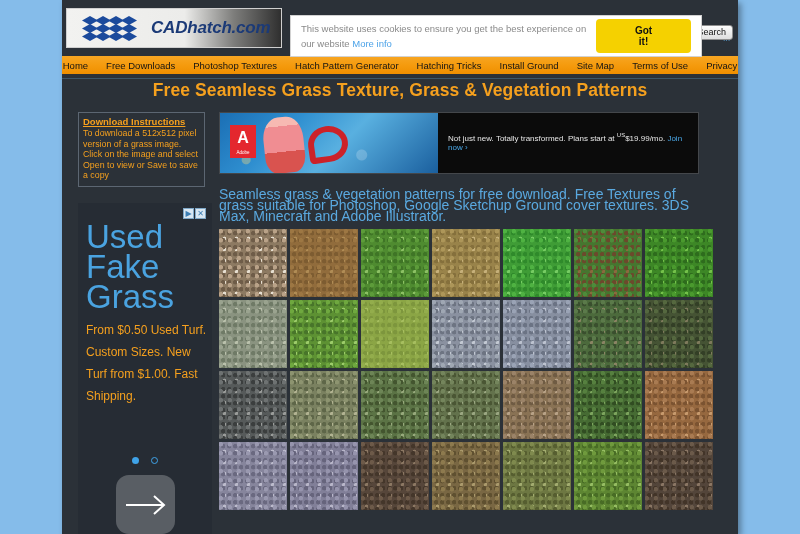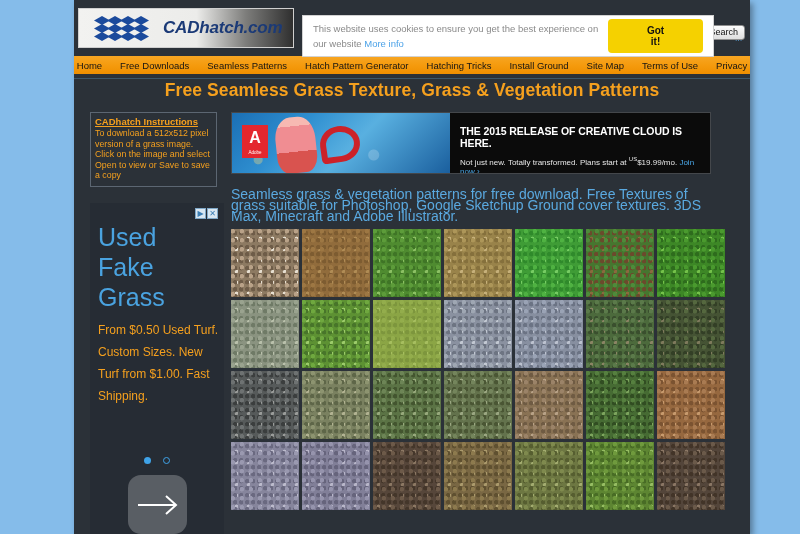--- a/index.html
+++ b/index.html
@@ -4,21 +4,21 @@
 <style>
   * { box-sizing: border-box; margin: 0; padding: 0; }
   html, body {
     width: 800px; height: 534px;
     background: #85bcea;
     font-family: "Liberation Sans", sans-serif;
     overflow: hidden;
   }
   #page {
     position: absolute;
-    left: 74px; top: 0; width: 676px; height: 534px;
+    left: 62px; top: 0; width: 676px; height: 534px;
     background: #2b3138;
     box-shadow: 3px 3px 6px rgba(0,0,0,0.35);
   }
 
   
   .header-row {
     position: absolute; left: 0; top: 8px; width: 676px; height: 40px;
     background: #2b3138;
   }
   .logo-bar {
@@ -122,21 +122,21 @@
     display: flex; gap: 1px;
   }
   .adchoices span {
     width: 11px; height: 11px; background: #d9e7f2;
     border: 1px solid #7fa8c8; color: #3c7fb5;
     font-size: 8px; line-height: 10px; text-align: center;
     display: block;
   }
   .sky-head {
     margin-top: 19px; padding-left: 8px;
-    color: #4aa3e0; font-size: 25px; line-height: 30px; font-weight: normal;
+    color: #4aa3e0; font-size: 33px; line-height: 30px; font-weight: normal;
   }
   .sky-body {
     margin-top: 7px; padding-left: 8px;
     color: #f5a01e; font-size: 12px; line-height: 22px;
   }
   .sky-dots {
     position: absolute; left: 0; width: 134px; top: 254px;
     display: flex; justify-content: center; gap: 12px;
   }
   .dot { width: 7px; height: 7px; border-radius: 50%; }
@@ -251,35 +251,35 @@
         <span>This website uses cookies to ensure you get the best experience on our website</span>
         <a class="cookie-more" href="#">More info</a>
       </div>
       <button class="cookie-ok">Got it!</button>
     </div>
   </div>
 
   <div class="navbar">
     <a class="nav-item" href="#">Home</a>
     <a class="nav-item" href="#">Free Downloads</a>
-    <a class="nav-item" href="#">Seamless Patterns</a>
+    <a class="nav-item" href="#">Photoshop Textures</a>
     <a class="nav-item" href="#">Hatch Pattern Generator</a>
     <a class="nav-item" href="#">Hatching Tricks</a>
     <a class="nav-item" href="#">Install Ground</a>
     <a class="nav-item" href="#">Site Map</a>
     <a class="nav-item" href="#">Terms of Use</a>
     <a class="nav-item" href="#">Privacy</a>
   </div>
 
   <div class="title-rule"></div>
   <h1 class="page-title">Free Seamless Grass Texture, Grass &amp; Vegetation Patterns</h1>
 
   <div class="left-col">
     <div class="dl-box">
-      <a class="dl-title" href="#">CADhatch Instructions</a>
+      <a class="dl-title" href="#">Download Instructions</a>
       <div class="dl-body">To download a 512x512 pixel version of a grass image. Click on the image and select Open to view or Save to save a copy</div>
     </div>
   </div>
 
   <div class="sky-ad">
     <div class="adchoices">
       <span>▶</span>
       <span>✕</span>
     </div>
     <div class="sky-head">
@@ -302,21 +302,20 @@
 
   <div class="right-col">
 
     <div class="adobe-ad">
       <div class="adobe-art">
         <div class="adobe-girl"></div>
         <div class="adobe-logo">A<small>Adobe</small></div>
         <div class="cc-mark"></div>
       </div>
       <div class="adobe-copy">
-        <div class="adobe-h">THE 2015 RELEASE OF CREATIVE CLOUD IS HERE.</div>
         <div class="adobe-sub">
           <span>Not just new. Totally transformed. Plans start at </span><sup>US</sup><span>$19.99/mo. </span><span class="adobe-join">Join now ›</span>
         </div>
       </div>
     </div>
 
     <p class="intro-text">Seamless grass &amp; vegetation patterns for free download. Free Textures of grass suitable for Photoshop, Google Sketchup Ground cover textures. 3DS Max, Minecraft and Adobe Illustrator.</p>
 
     <div class="grid" id="texture-grid">
         <div class="tile" style="background: radial-gradient(circle at 20% 25%, rgb(185, 162, 136) 0px, rgb(185, 162, 136) 2px, transparent 2.5px) 0% 0% / 9px 9px, radial-gradient(circle at 70% 60%, rgb(110, 92, 72) 0px, rgb(110, 92, 72) 2px, transparent 2.5px) 0% 0% / 6px 7px, radial-gradient(circle at 45% 85%, rgb(230, 222, 208) 0px, rgb(230, 222, 208) 1.5px, transparent 2px) 0% 0% / 12px 11px,  0% 0% / 100% 100% rgb(141, 122, 98);"></div>

